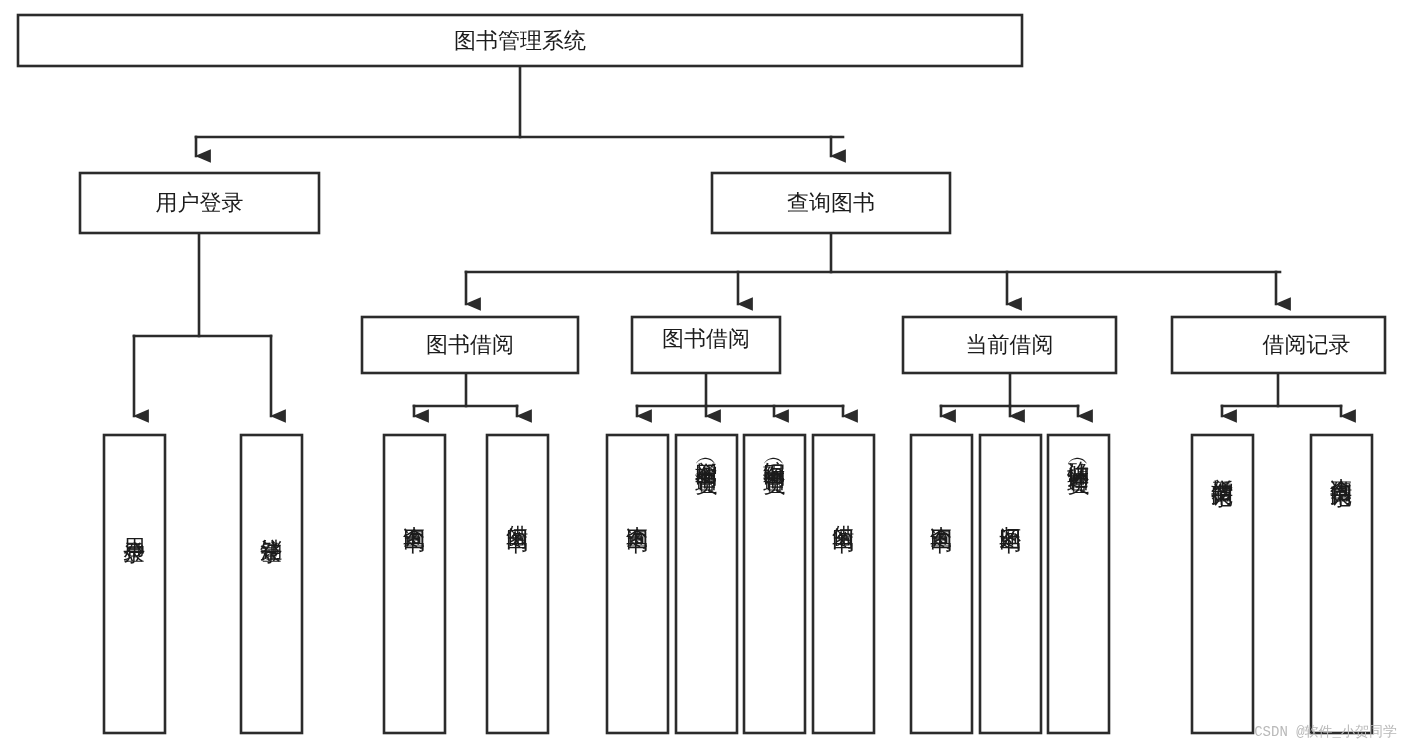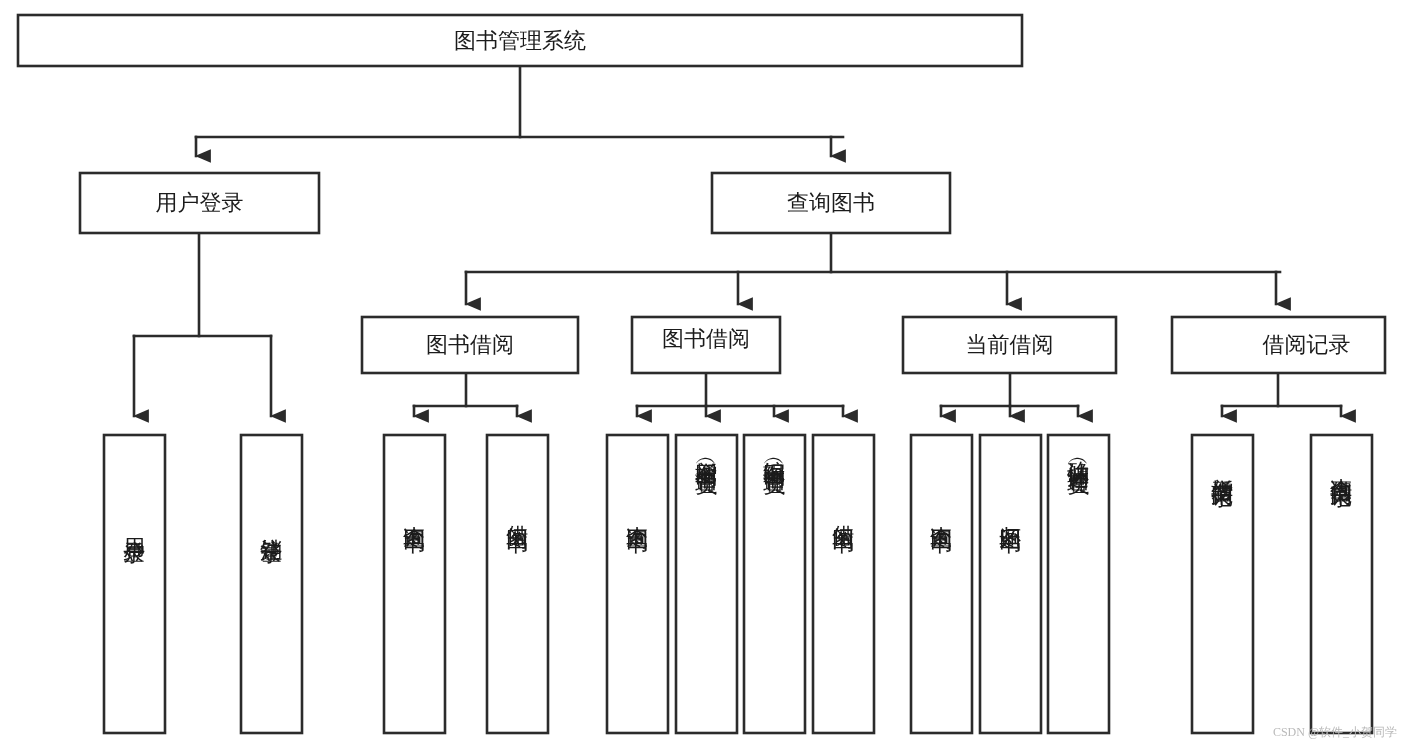--- a/index.html
+++ b/index.html
@@ -62,22 +62,22 @@
   .htext {
     font-family: "Liberation Sans", "DejaVu Sans", sans-serif;
     font-size: 22px;
     color: #1b1b1b;
     white-space: nowrap;
   }
   .watermark {
     position: absolute;
     right: 8px;
     bottom: 6px;
-    font-family: Liberation Serif, serif;
-    font-size: 12px;
+    font-family: Liberation Mono, monospace;
+    font-size: 14px;
     color: #b9b9b9;
     white-space: nowrap;
     pointer-events: none;
   }
 </style>
 </head>
 <body>
 
 <div id="diagram-root">
 

